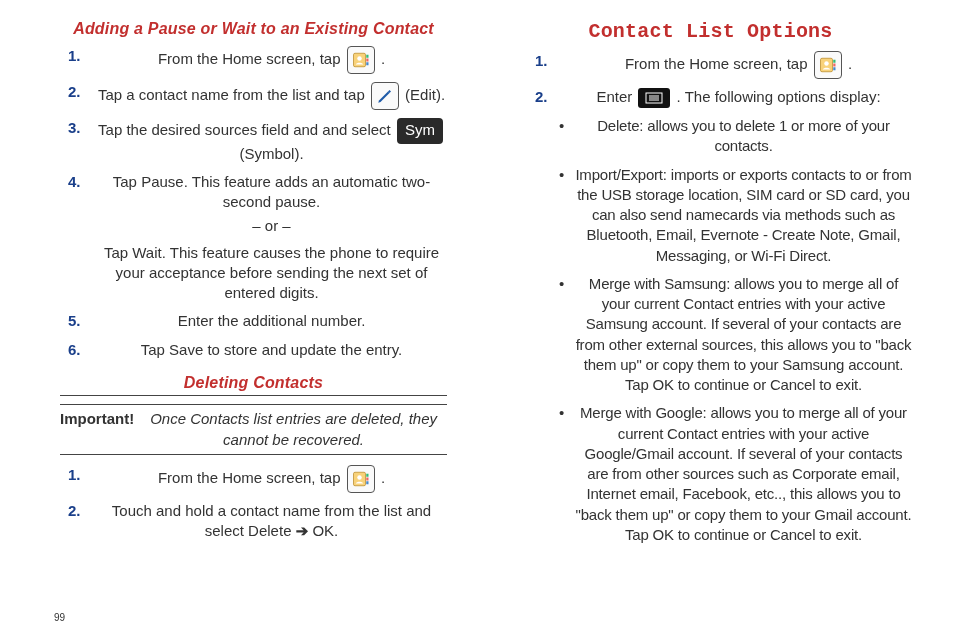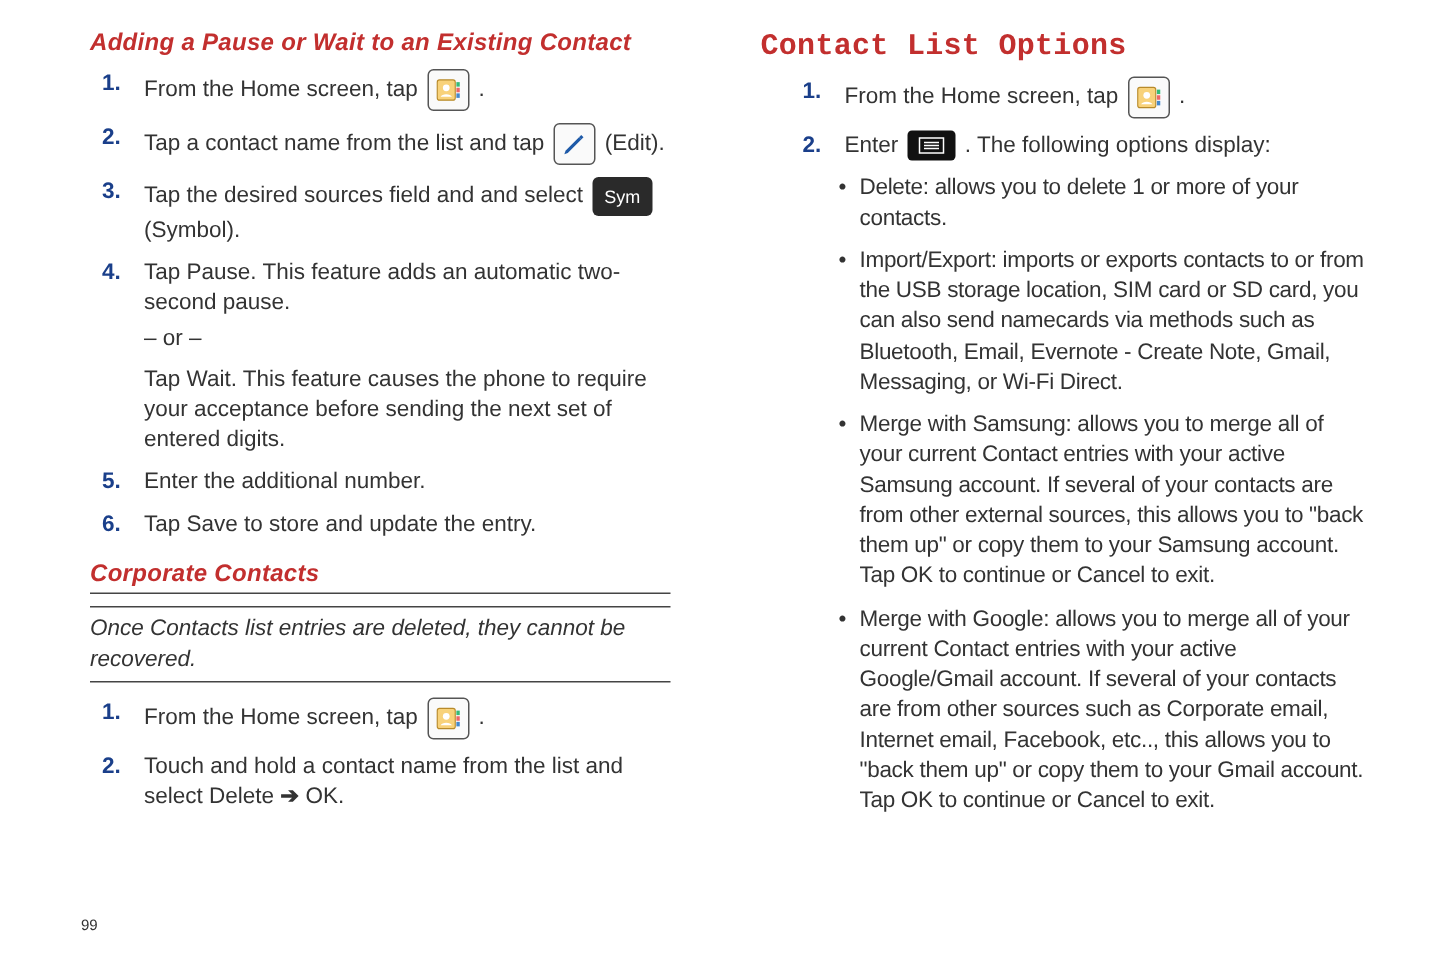--- a/index.html
+++ b/index.html
@@ -12,20 +12,21 @@
     height: 636px;
     overflow: hidden;
     font-size: 15px;
     line-height: 1.35;
   }
   .page {
     display: flex;
     flex-direction: row;
     padding: 18px 40px 0 40px;
     gap: 60px;
+    text-align: center;
   }
   .col {
     flex: 1 1 0;
   }
   h3.red-h {
     font-size: 16px;
     font-weight: 700;
     font-style: italic;
     color: #c22f2e;
     margin: 0 0 6px 20px;
@@ -101,21 +102,21 @@
   }
   .sym-key {
     display: inline-flex;
     align-items: center;
     justify-content: center;
     height: 24px;
     padding: 1px 8px;
     background: #2a2a2a;
     color: #fff;
     border-radius: 4px;
-    font-size: 12px;
+    font-size: 15px;
     vertical-align: middle;
     margin: 0 2px;
   }
   .menu-key {
     display: inline-flex;
     align-items: center;
     justify-content: center;
     width: 32px;
     height: 20px;
     background: #111;
@@ -204,24 +205,25 @@
 
       <li><span class="num">5.</span>
         <span>Enter the additional number.</span>
       </li>
 
       <li><span class="num">6.</span>
         <span>Tap </span><span class="bold">Save</span><span> to store and update the entry.</span>
       </li>
     </ol>
 
-    <h3 class="red-h-u">Corporate Contacts</h3>
+    <h3 class="red-h-u">Deleting Contacts</h3>
     <div class="h-underline"></div>
 
     <div class="important-box">
+      <div class="lbl">Important!</div>
       <div class="txt">Once Contacts list entries are deleted, they cannot be recovered.</div>
     </div>
 
     <ol class="numlist">
       <li><span class="num">1.</span>
         <span>From the Home screen, tap </span>
         <span class="icon-box">
           <svg class="contacts-svg" width="18" height="18" viewBox="0 0 24 24">
               <rect x="2" y="3" width="16" height="18" rx="2" fill="#f8d27a" stroke="#b88a2a"></rect>
               <circle cx="10" cy="10" r="3" fill="#fff"></circle>

